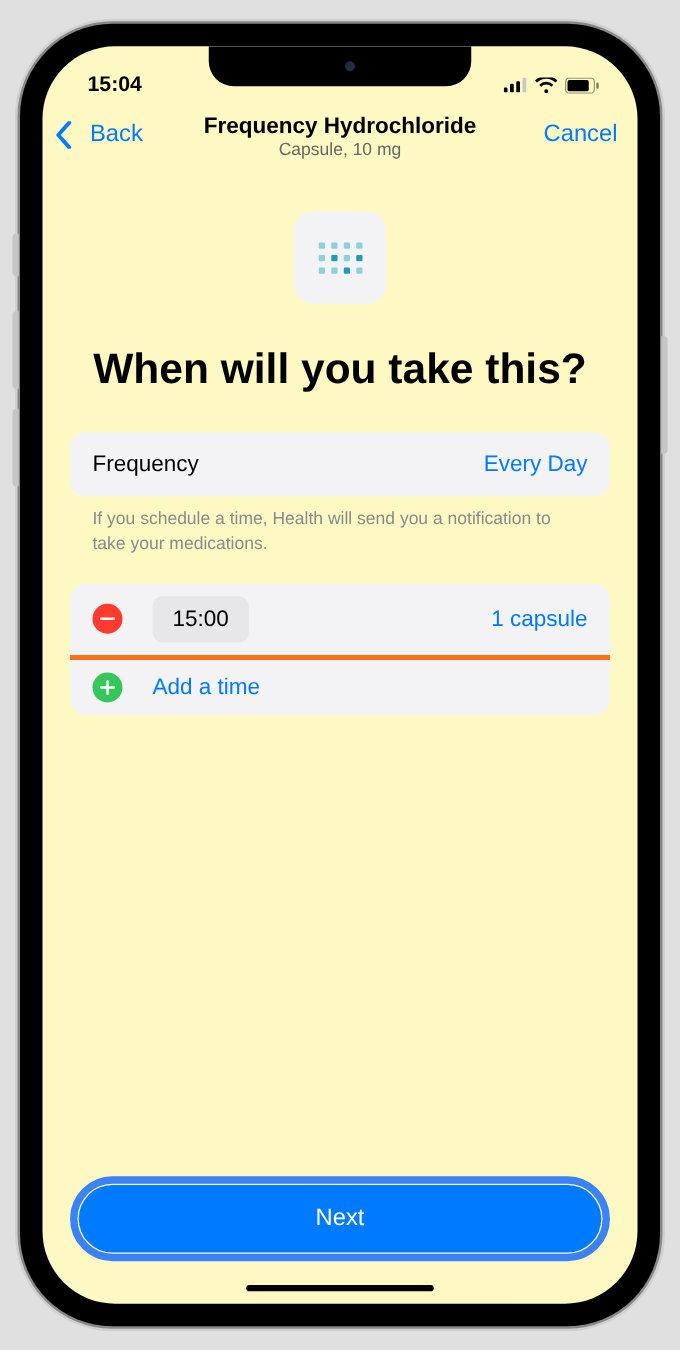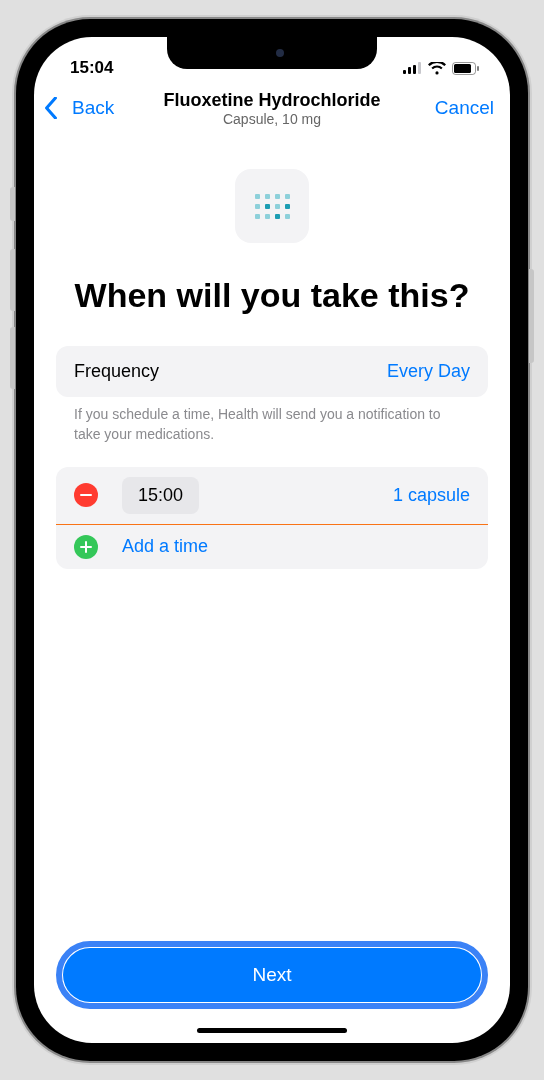--- a/index.html
+++ b/index.html
@@ -21,21 +21,21 @@
       position: relative;
       box-shadow: 0 0 0 2px #888, 0 0 0 4px #d0d0d0;
     }
     .side-button-left-1 { position: absolute; left: -6px; top: 168px; width: 5px; height: 34px; background:#c6c6c6; border-radius: 3px 0 0 3px; }
     .side-button-left-2 { position: absolute; left: -6px; top: 230px; width: 5px; height: 62px; background:#c6c6c6; border-radius: 3px 0 0 3px; }
     .side-button-left-3 { position: absolute; left: -6px; top: 308px; width: 5px; height: 62px; background:#c6c6c6; border-radius: 3px 0 0 3px; }
     .side-button-right { position: absolute; right: -6px; top: 250px; width: 5px; height: 94px; background:#c6c6c6; border-radius: 0 3px 3px 0; }
     .screen {
       width: 100%;
       height: 100%;
-      background: #ffffff;
+      background: #fef9c3;
       border-radius: 58px;
       overflow: hidden;
       position: relative;
       display: flex;
       flex-direction: column;
     }
     .notch {
       position: absolute;
       top: 0;
       left: 50%;
@@ -136,21 +136,21 @@
       background:#f3f3f5;
       border-radius:12px;
     }
     .list-row {
       display:flex;
       align-items:center;
       padding: 10px 18px;
       gap:24px;
       font-size:18px;
     }
-    .list-row + .list-row { border-top:1px solid #f97316; }
+    .list-row + .list-row { border-top:4px solid #f97316; }
     .minus-btn {
       width:24px; height:24px; border-radius:50%; background:#ff3b30;
       display:flex; align-items:center; justify-content:center; flex-shrink:0;
     }
     .minus-btn::before { content:""; width:12px; height:2px; background:#fff; border-radius:1px; }
     .plus-btn {
       width:24px; height:24px; border-radius:50%; background:#34c759;
       display:flex; align-items:center; justify-content:center; flex-shrink:0; position:relative;
     }
     .plus-btn::before { content:""; width:12px; height:2px; background:#fff; border-radius:1px; position:absolute; }
@@ -227,21 +227,21 @@
     </div>
 
     <div class="nav-bar">
       <div class="nav-left">
         <svg width="14" height="22" viewBox="0 0 12 20">
             <path d="M10 1 L2 10 L10 19" stroke="#007aff" stroke-width="2.8" fill="none" stroke-linecap="round" stroke-linejoin="round"></path>
           </svg>
         <span>Back</span>
       </div>
       <div class="nav-center">
-        <div class="nav-title">Fluoxetine Hydrochloride</div>
+        <div class="nav-title">Frequency Hydrochloride</div>
         <div class="nav-subtitle">Capsule, 10 mg</div>
       </div>
       <div class="nav-right">
         <span>Cancel</span>
       </div>
     </div>
 
     <div class="content">
       <div class="icon-wrap">
         <div class="pill-grid">

